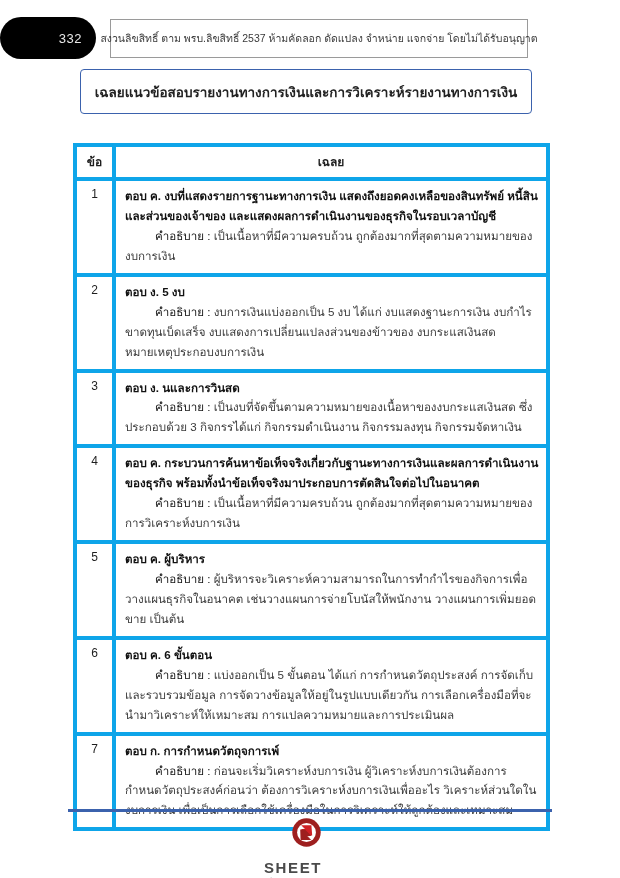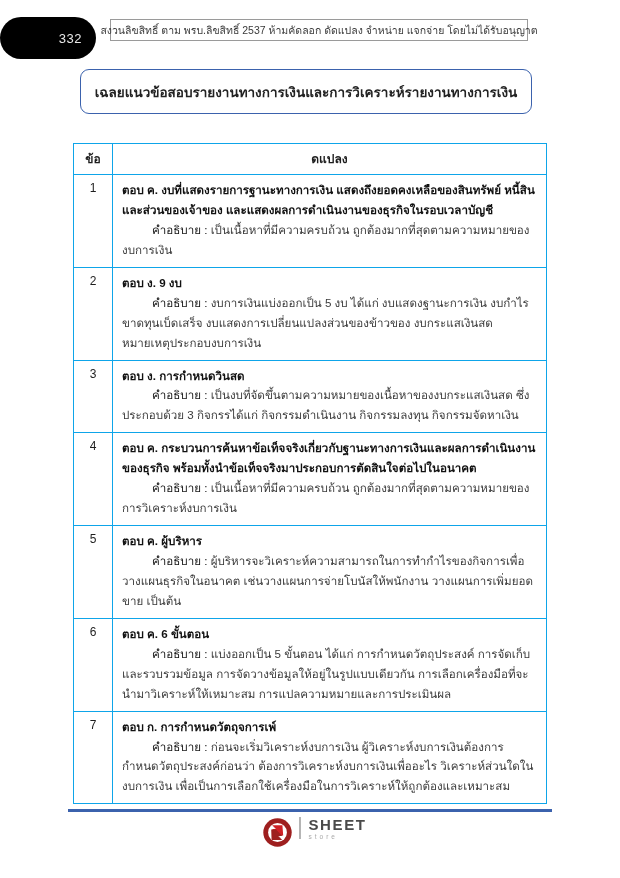--- a/index.html
+++ b/index.html
@@ -34,42 +34,42 @@
     color: #e8e8e8;
     font-size: 13px;
     letter-spacing: 0.5px;
   }
 
   .copyright-banner {
     position: absolute;
     left: 110px;
     top: 19px;
     width: 418px;
-    height: 22px;
+    height: 39px;
     border: 1px solid #9a9a9a;
     box-sizing: border-box;
     display: flex;
     align-items: center;
     justify-content: center;
   }
   .copyright-text {
     font-size: 10.5px;
     color: #3a3a3a;
     white-space: nowrap;
   }
 
   
   .title-box {
     position: absolute;
     left: 80px;
     top: 69px;
     width: 452px;
     height: 45px;
     border: 1.6px solid #3b62ad;
-    border-radius: 9px;
+    border-radius: 4px;
     box-sizing: border-box;
     display: flex;
     align-items: center;
     justify-content: center;
   }
   .title-text {
     font-size: 13.5px;
     font-weight: bold;
     color: #222222;
     white-space: nowrap;
@@ -79,21 +79,21 @@
   .answer-table {
     position: absolute;
     left: 73px;
     top: 143px;
     width: 473px;
     border-collapse: collapse;
     table-layout: fixed;
   }
   .answer-table th,
   .answer-table td {
-    border: 1px solid #0ea5e9;
+    border: 4px solid #0ea5e9;
     box-sizing: border-box;
     vertical-align: top;
   }
   .col-no    { width: 39px; }
   .col-ans   { width: 434px; }
 
   .answer-table thead th {
     text-align: center;
     font-size: 12px;
     font-weight: bold;
@@ -136,22 +136,23 @@
     width: 484px;
     height: 3px;
     background: #3b62ad;
   }
   .footer-logo {
     position: absolute;
     left: 262px;
     top: 817px;
     height: 34px;
     display: flex;
-    align-items: flex-start;
+    align-items: flex-end;
     gap: 6px;
+    flex-direction: column;
   }
   .logo-mark {
     width: 31px;
     height: 31px;
     position: relative;
   }
   .logo-divider {
     width: 1.5px;
     height: 22px;
     background: #b5b5b5;
@@ -191,42 +192,42 @@
 </div>
 
 <table class="answer-table">
   <colgroup>
     <col class="col-no">
     <col class="col-ans">
   </colgroup>
   <thead>
     <tr>
       <th>ข้อ</th>
-      <th>ดแปลง</th>
+      <th>เฉลย</th>
     </tr>
   </thead>
   <tbody id="table-body">
       <tr>
         <td class="cell-no">1</td>
         <td class="cell-ans">
           <span class="ans-head">ตอบ ค. งบที่แสดงรายการฐานะทางการเงิน แสดงถึงยอดคงเหลือของสินทรัพย์ หนี้สินและส่วนของเจ้าของ และแสดงผลการดำเนินงานของธุรกิจในรอบเวลาบัญชี</span>
           <span class="explain-block"><span class="explain-label">คำอธิบาย :</span> <span>เป็นเนื้อหาที่มีความครบถ้วน ถูกต้องมากที่สุดตามความหมายของงบการเงิน</span></span>
         </td>
       </tr>
       <tr>
         <td class="cell-no">2</td>
         <td class="cell-ans">
-          <span class="ans-head">ตอบ ง. 9 งบ</span>
+          <span class="ans-head">ตอบ ง. 5 งบ</span>
           <span class="explain-block"><span class="explain-label">คำอธิบาย :</span> <span>งบการเงินแบ่งออกเป็น 5 งบ ได้แก่ งบแสดงฐานะการเงิน งบกำไรขาดทุนเบ็ดเสร็จ งบแสดงการเปลี่ยนแปลงส่วนของข้าวของ งบกระแสเงินสด หมายเหตุประกอบงบการเงิน</span></span>
         </td>
       </tr>
       <tr>
         <td class="cell-no">3</td>
         <td class="cell-ans">
-          <span class="ans-head">ตอบ ง. การกำหนดวินสด</span>
+          <span class="ans-head">ตอบ ง. นและการวินสด</span>
           <span class="explain-block"><span class="explain-label">คำอธิบาย :</span> <span>เป็นงบที่จัดขึ้นตามความหมายของเนื้อหาของงบกระแสเงินสด ซึ่งประกอบด้วย 3 กิจกรรได้แก่ กิจกรรมดำเนินงาน กิจกรรมลงทุน กิจกรรมจัดหาเงิน</span></span>
         </td>
       </tr>
       <tr>
         <td class="cell-no">4</td>
         <td class="cell-ans">
           <span class="ans-head">ตอบ ค. กระบวนการค้นหาข้อเท็จจริงเกี่ยวกับฐานะทางการเงินและผลการดำเนินงานของธุรกิจ พร้อมทั้งนำข้อเท็จจริงมาประกอบการตัดสินใจต่อไปในอนาคต</span>
           <span class="explain-block"><span class="explain-label">คำอธิบาย :</span> <span>เป็นเนื้อหาที่มีความครบถ้วน ถูกต้องมากที่สุดตามความหมายของการวิเคราะห์งบการเงิน</span></span>
         </td>
       </tr>

